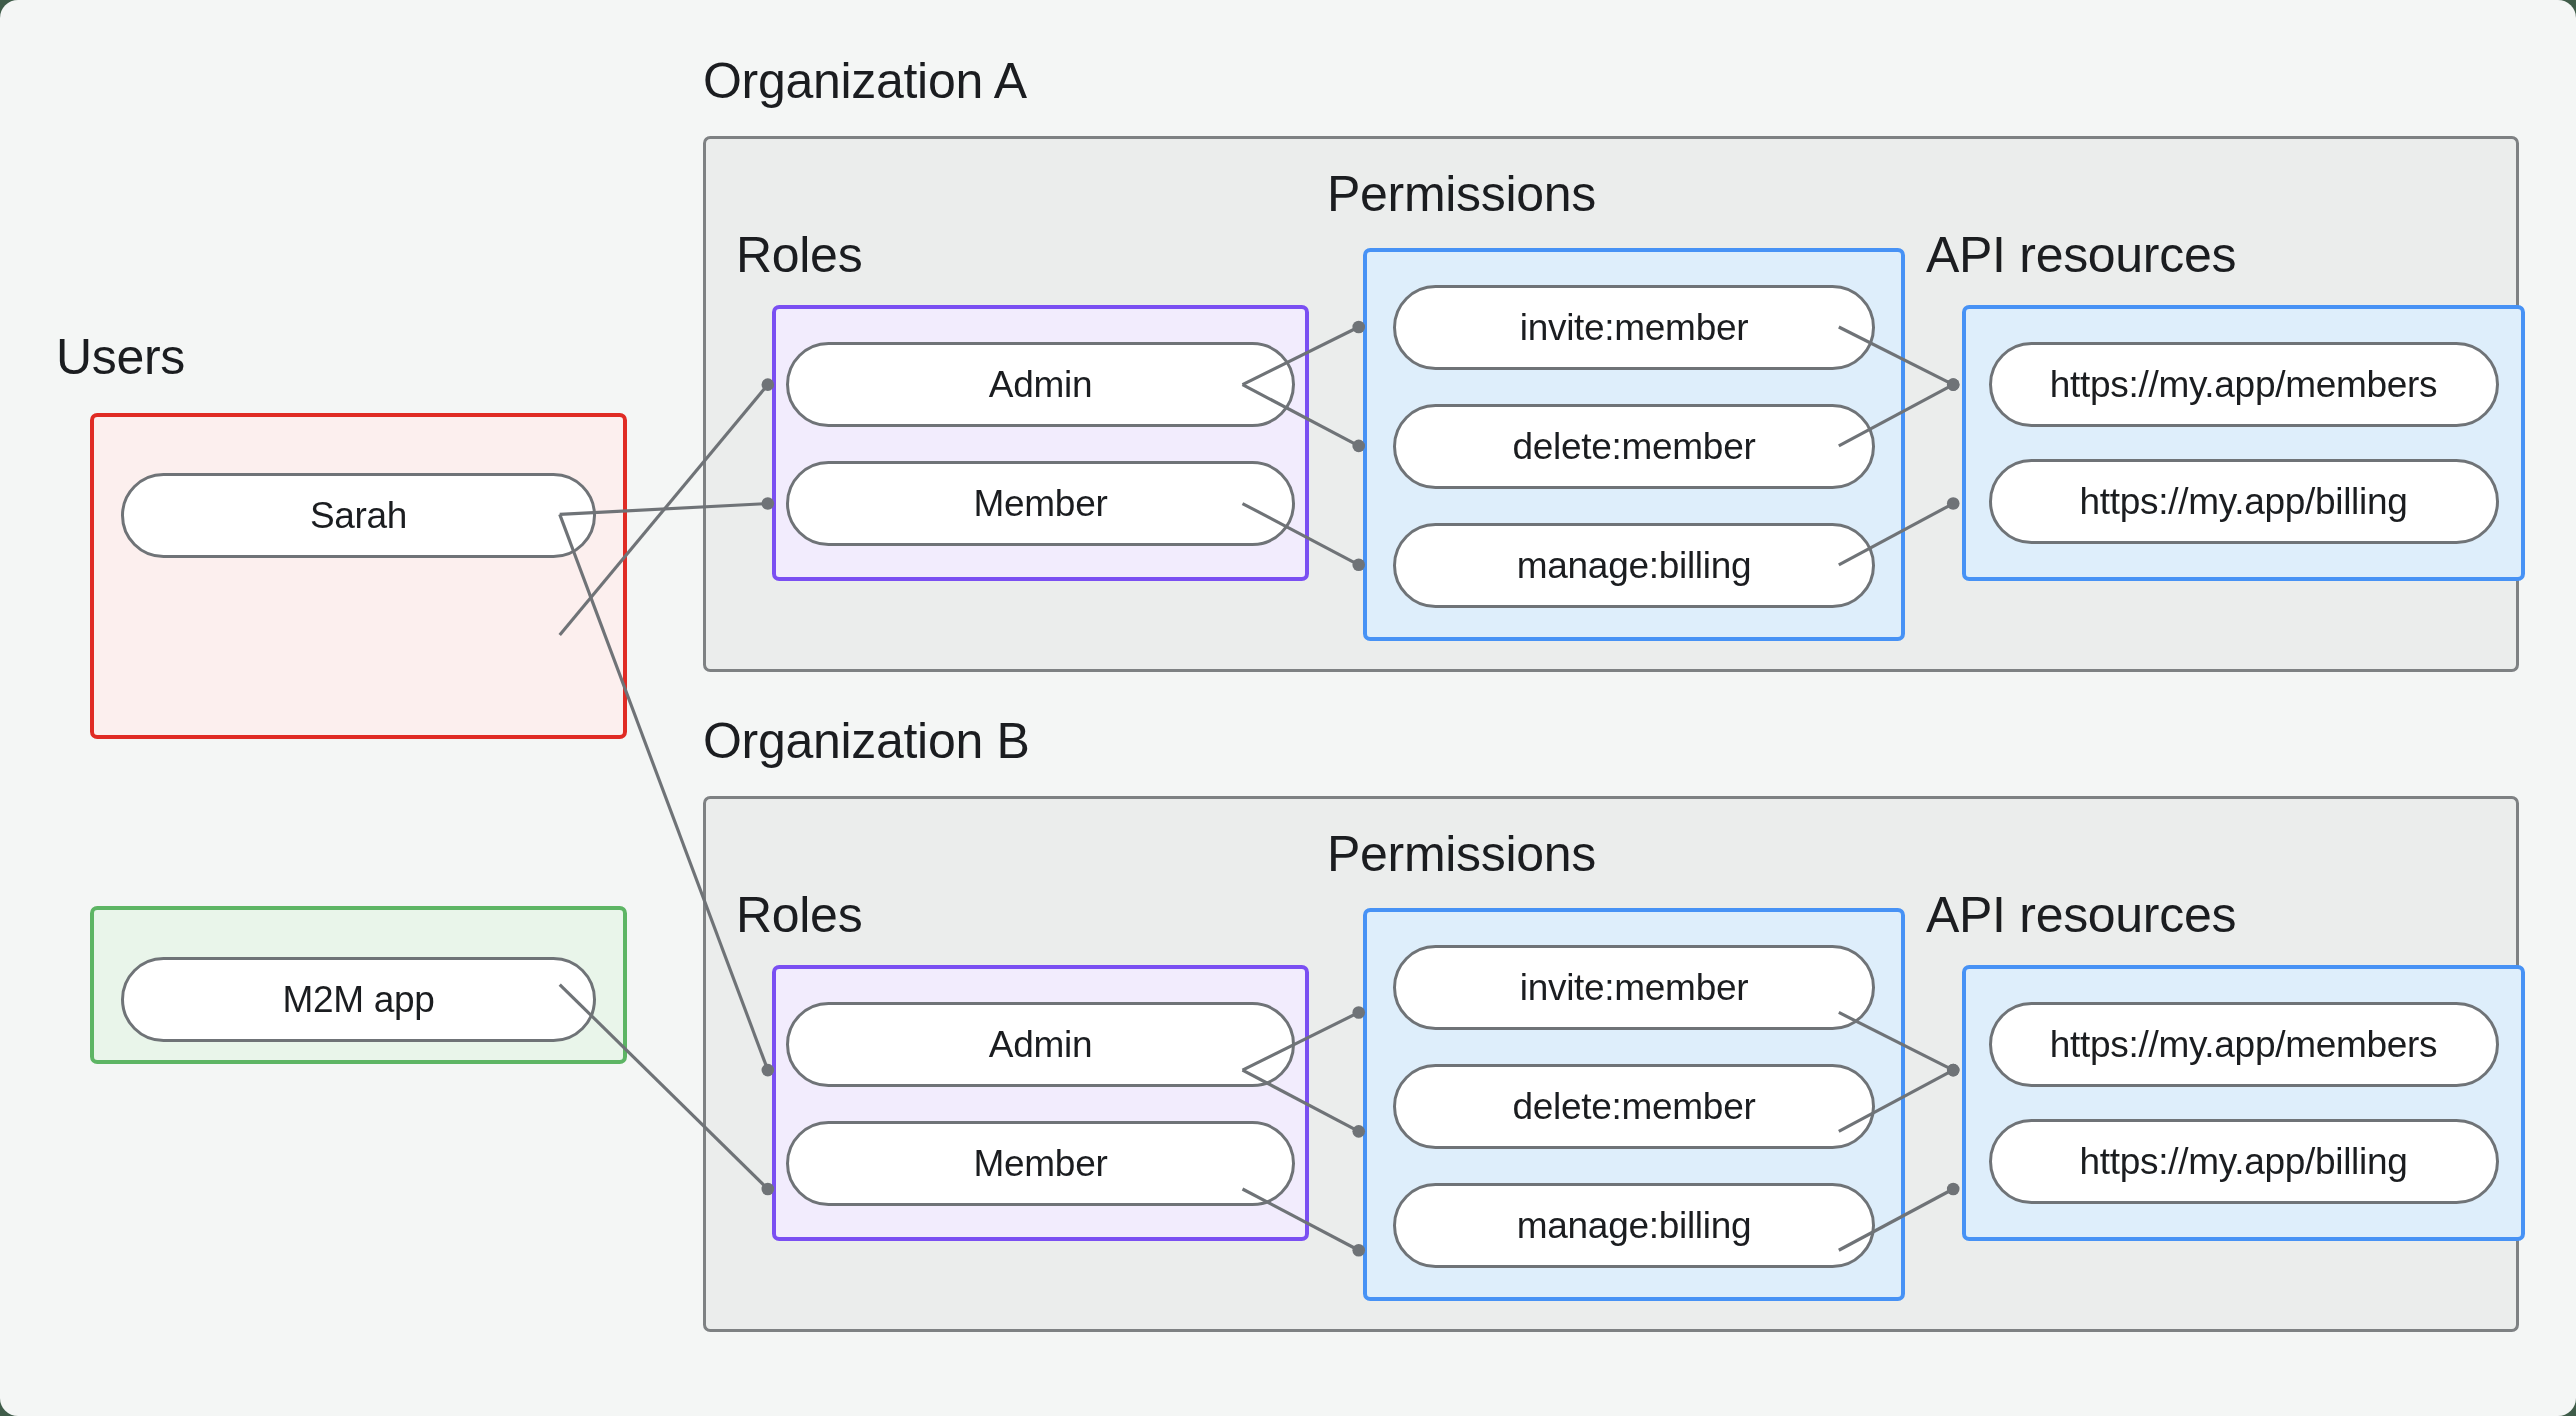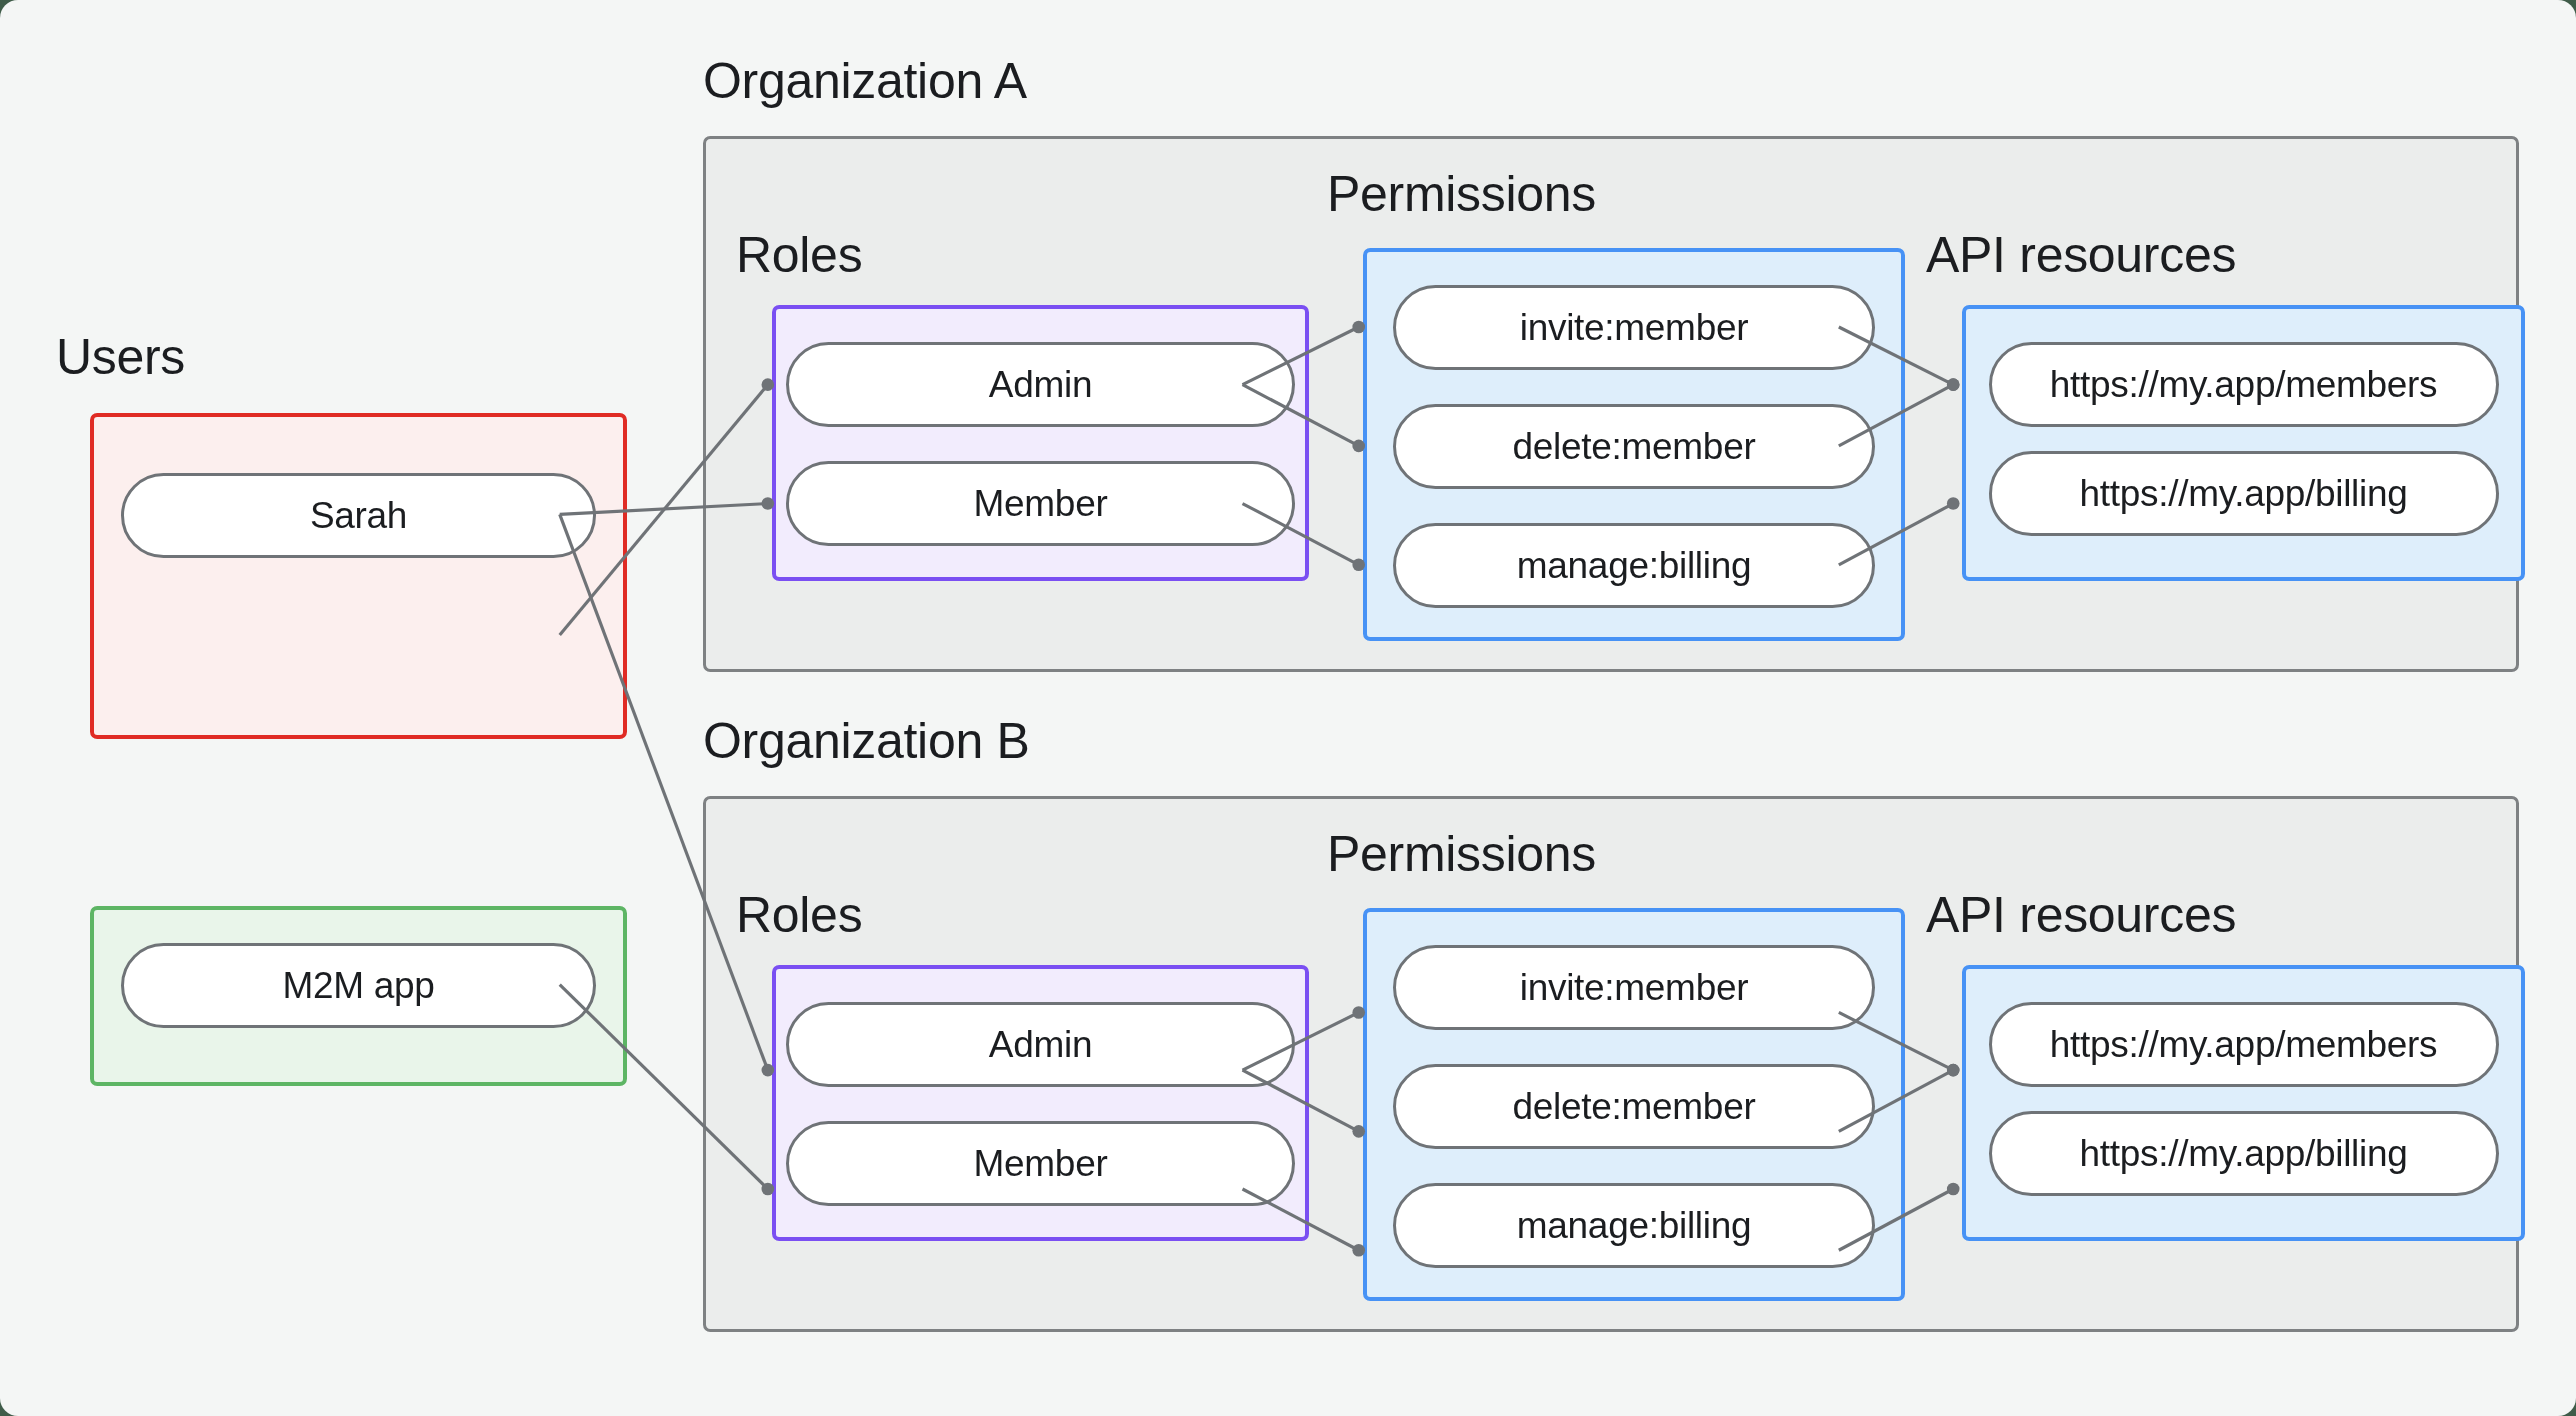--- a/index.html
+++ b/index.html
@@ -34,24 +34,24 @@
   .users-label{left:56px;top:335px;}
   .users-box{
     left:54px;top:413px;width:537px;height:326px;
     border:4px solid var(--users-border,#e02b24);
     background:var(--users-fill,#fcefee);
     padding:56px 27px;
   }
   
   .m2m-label{left:56px;top:833px;}
   .m2m-box{
-    left:54px;top:906px;width:537px;height:180px;
+    left:54px;top:906px;width:537px;height:158px;
     border:4px solid var(--m2m-border,#5db564);
     background:var(--m2m-fill,#e9f5ea);
-    padding:33px 27px 31px;
+    padding:47px 27px 31px;
   }
   
   .org{position:absolute;left:703px;width:1816px;height:536px;}
   .org-a{top:136px;}
   .org-b{top:796px;}
   .org-surface{
     position:absolute;left:0;top:0;width:1816px;height:536px;box-sizing:border-box;
     background:var(--org-fill,#ebedec);
     border:3.6px solid var(--org-border,#7e8183);
     border-radius:7.2px;
@@ -69,21 +69,21 @@
   .permissions-box{
     left:624px;top:112px;width:542px;height:393px;
     border:4px solid var(--permissions-border,#4792f5);
     background:var(--permissions-fill,#deeefb);
     padding:33px 26px;gap:34px;
   }
   .api-box{
     left:1223px;top:169px;width:563px;height:276px;
     border:4px solid var(--api-border,#4792f5);
     background:var(--api-fill,#deeefb);
-    padding:33px 22.5px;gap:24px;
+    padding:33px 22.5px;gap:24px;justify-content:space-between;
   }
   #edges-svg{
     position:absolute;left:0;top:0;width:2576px;height:1416px;
     z-index:10;pointer-events:none;
   }
 </style>
 </head>
 <body>
 
 <div class="screen" id="screen">

